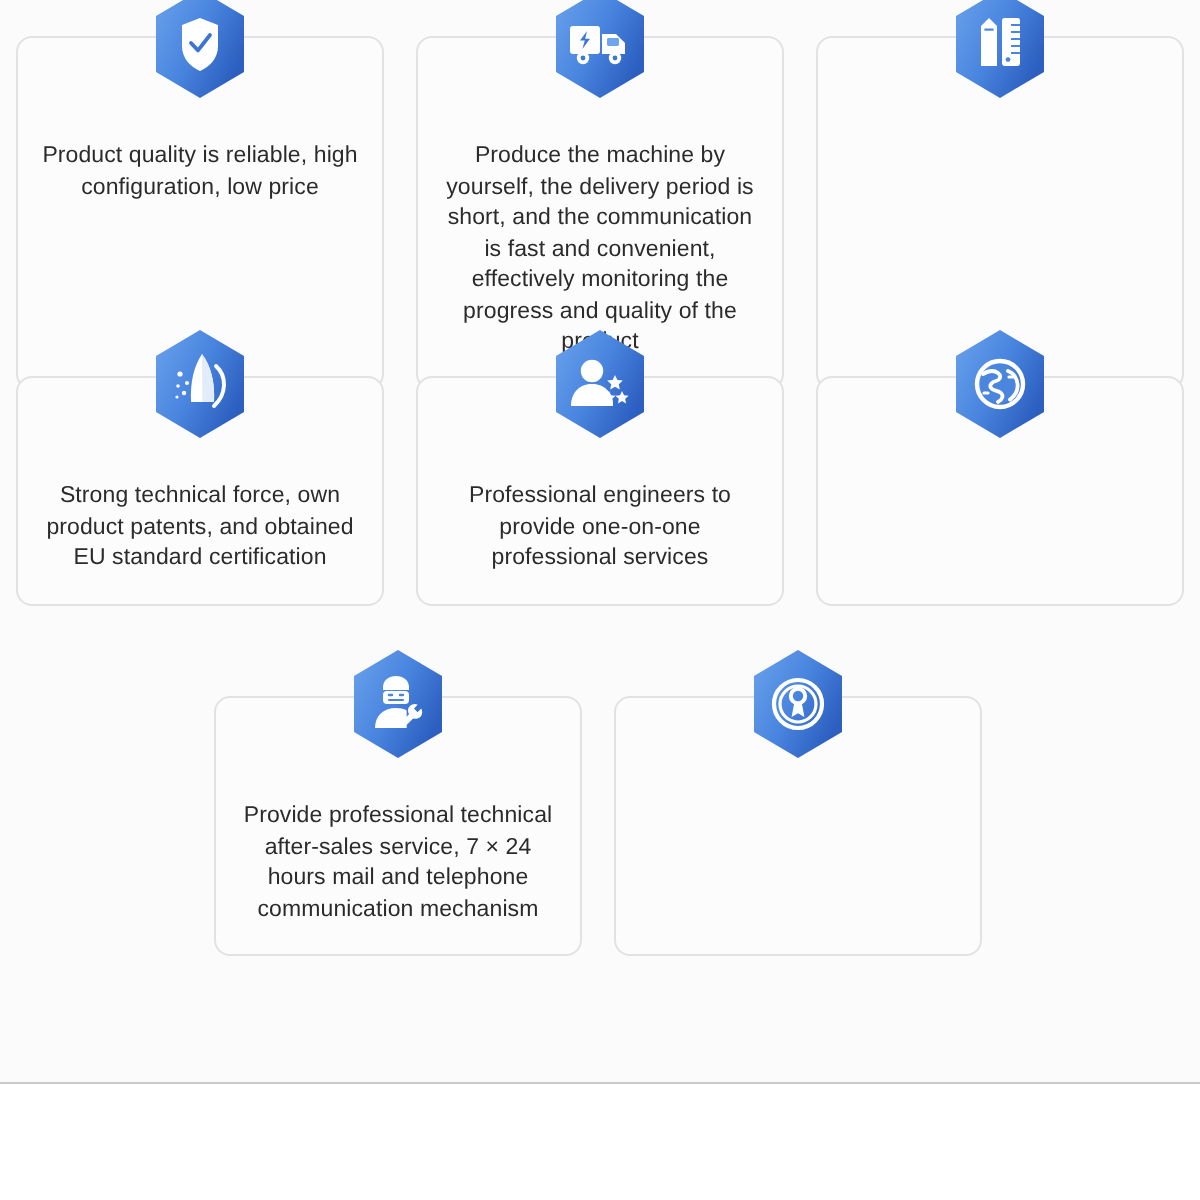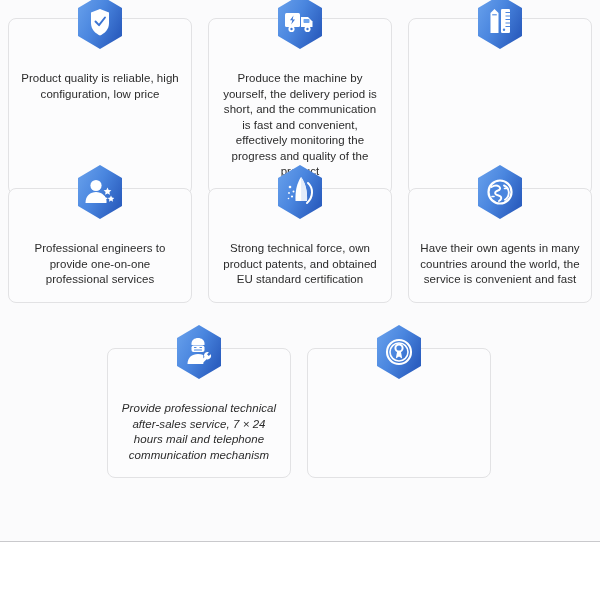--- a/index.html
+++ b/index.html
@@ -57,21 +57,21 @@
     box-sizing: border-box;
     border: 1px solid #e2e2e4;
     border-radius: 8px;
     background: #fcfcfd;
     padding: 52px 10px 14px 10px;
     text-align: center;
   }
 
   .card-r1 { min-height: 122px; }
   .card-r2 { min-height: 112px; }
-  .card-r3 { min-height: 122px; font-style: italic; }
+  .card-r3 { min-height: 122px; }
 
   .hex-wrap {
     position: absolute;
     left: 50%;
     top: -26px;
     transform: translateX(-50%);
     width: 52px;
     height: 58px;
     pointer-events: none;
   }
@@ -159,43 +159,20 @@
             <path d="M31.5 19.5 L36 19.5 M31.5 23 L36 23 M31.5 26.5 L36 26.5 M31.5 30 L36 30 M31.5 33.5 L36 33.5" stroke="#4b86de" stroke-width="1"></path>
             <circle cx="30" cy="36.8" r="1.2" fill="#4b86de"></circle>
           </svg>
         </span>
       </div>
     </div>
 
   </div>
 
   <div class="row row-2">
-
-    <div class="cell">
-      <div class="card card-r2">
-        <span class="hex-wrap">
-          <svg width="52" height="58" viewBox="0 0 52 58">
-            <defs>
-              <linearGradient id="g4" x1="0" y1="0" x2="1" y2="0.6">
-                <stop offset="0%" stop-color="#6aa2ec"></stop>
-                <stop offset="52%" stop-color="#4a86df"></stop>
-                <stop offset="100%" stop-color="#2c5fc0"></stop>
-              </linearGradient>
-            </defs>
-            <polygon points="26,2 48,15 48,43 26,56 4,43 4,15" fill="url(#g4)"></polygon>
-            <circle cx="22" cy="22.5" r="5.6" fill="#ffffff"></circle>
-            <path d="M11.5 40 C11.5 32.5 16.5 29 22 29 C27.5 29 32.5 32.5 32.5 40 Z" fill="#ffffff"></path>
-            <path d="M33.5 24.5 L34.7 27 L37.4 27.3 L35.4 29.1 L35.9 31.8 L33.5 30.4 L31.1 31.8 L31.6 29.1 L29.6 27.3 L32.3 27 Z" fill="#ffffff"></path>
-            <path d="M30.5 32.5 L31.5 34.6 L33.8 34.9 L32.1 36.4 L32.5 38.7 L30.5 37.5 L28.5 38.7 L28.9 36.4 L27.2 34.9 L29.5 34.6 Z" fill="#ffffff"></path>
-            <path d="M37 32.5 L38 34.6 L40.3 34.9 L38.6 36.4 L39 38.7 L37 37.5 L35 38.7 L35.4 36.4 L33.7 34.9 L36 34.6 Z" fill="#ffffff"></path>
-          </svg>
-        </span>
-        <div class="card-text">Professional engineers to provide one-on-one professional services</div>
-      </div>
-    </div>
 
     <div class="cell">
       <div class="card card-r2">
         <span class="hex-wrap">
           <svg width="52" height="58" viewBox="0 0 52 58">
             <defs>
               <linearGradient id="g5" x1="0" y1="0" x2="1" y2="0.6">
                 <stop offset="0%" stop-color="#6aa2ec"></stop>
                 <stop offset="52%" stop-color="#4a86df"></stop>
                 <stop offset="100%" stop-color="#2c5fc0"></stop>
@@ -215,35 +192,57 @@
         </span>
         <div class="card-text">Strong technical force, own product patents, and obtained EU standard certification</div>
       </div>
     </div>
 
     <div class="cell">
       <div class="card card-r2">
         <span class="hex-wrap">
           <svg width="52" height="58" viewBox="0 0 52 58">
             <defs>
+              <linearGradient id="g4" x1="0" y1="0" x2="1" y2="0.6">
+                <stop offset="0%" stop-color="#6aa2ec"></stop>
+                <stop offset="52%" stop-color="#4a86df"></stop>
+                <stop offset="100%" stop-color="#2c5fc0"></stop>
+              </linearGradient>
+            </defs>
+            <polygon points="26,2 48,15 48,43 26,56 4,43 4,15" fill="url(#g4)"></polygon>
+            <circle cx="22" cy="22.5" r="5.6" fill="#ffffff"></circle>
+            <path d="M11.5 40 C11.5 32.5 16.5 29 22 29 C27.5 29 32.5 32.5 32.5 40 Z" fill="#ffffff"></path>
+            <path d="M33.5 24.5 L34.7 27 L37.4 27.3 L35.4 29.1 L35.9 31.8 L33.5 30.4 L31.1 31.8 L31.6 29.1 L29.6 27.3 L32.3 27 Z" fill="#ffffff"></path>
+            <path d="M30.5 32.5 L31.5 34.6 L33.8 34.9 L32.1 36.4 L32.5 38.7 L30.5 37.5 L28.5 38.7 L28.9 36.4 L27.2 34.9 L29.5 34.6 Z" fill="#ffffff"></path>
+            <path d="M37 32.5 L38 34.6 L40.3 34.9 L38.6 36.4 L39 38.7 L37 37.5 L35 38.7 L35.4 36.4 L33.7 34.9 L36 34.6 Z" fill="#ffffff"></path>
+          </svg>
+        </span>
+        <div class="card-text">Professional engineers to provide one-on-one professional services</div>
+      </div>
+    </div>
+
+    <div class="cell">
+      <div class="card card-r2">
+        <span class="hex-wrap">
+          <svg width="52" height="58" viewBox="0 0 52 58">
+            <defs>
               <linearGradient id="g6" x1="0" y1="0" x2="1" y2="0.6">
                 <stop offset="0%" stop-color="#6aa2ec"></stop>
                 <stop offset="52%" stop-color="#4a86df"></stop>
                 <stop offset="100%" stop-color="#2c5fc0"></stop>
               </linearGradient>
             </defs>
             <polygon points="26,2 48,15 48,43 26,56 4,43 4,15" fill="url(#g6)"></polygon>
             <circle cx="26" cy="29" r="11.5" fill="none" stroke="#ffffff" stroke-width="2.2"></circle>
             <circle cx="26" cy="29" r="9.6" fill="#4b86de"></circle>
             <path d="M17.5 24 C20 22.5 23 22 25 23.5 C27 25 26 27 24 27.5 C22 28 20.5 29.5 21.5 31 C22.5 32.5 25 32 26.5 33.5 C28 35 27 37 25 38
                      M30 22.5 C32.5 23.5 34.5 26 34.8 29 C35 32 33.5 35 31 36.8" fill="none" stroke="#ffffff" stroke-width="1.9" stroke-linecap="round"></path>
             <path d="M18 33.5 L20 33.5 M30.5 25.5 L32.5 25.5" stroke="#ffffff" stroke-width="1.6" stroke-linecap="round"></path>
           </svg>
         </span>
-        <div class="card-text">Have their own agents in many countries around the world, the service is convenient and fast</div>
       </div>
     </div>
 
   </div>
 
   <div class="row row-3">
 
     <div class="cell">
       <div class="card card-r3">
         <span class="hex-wrap">

